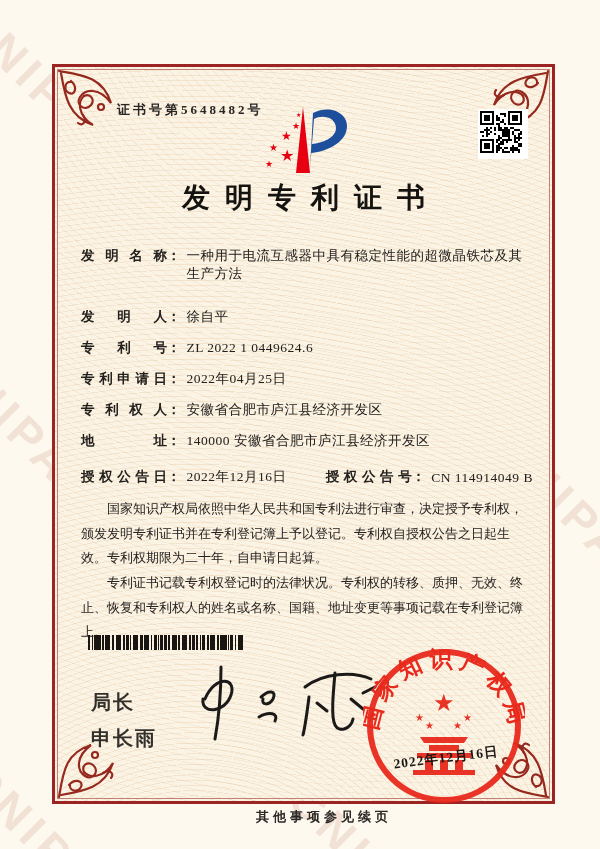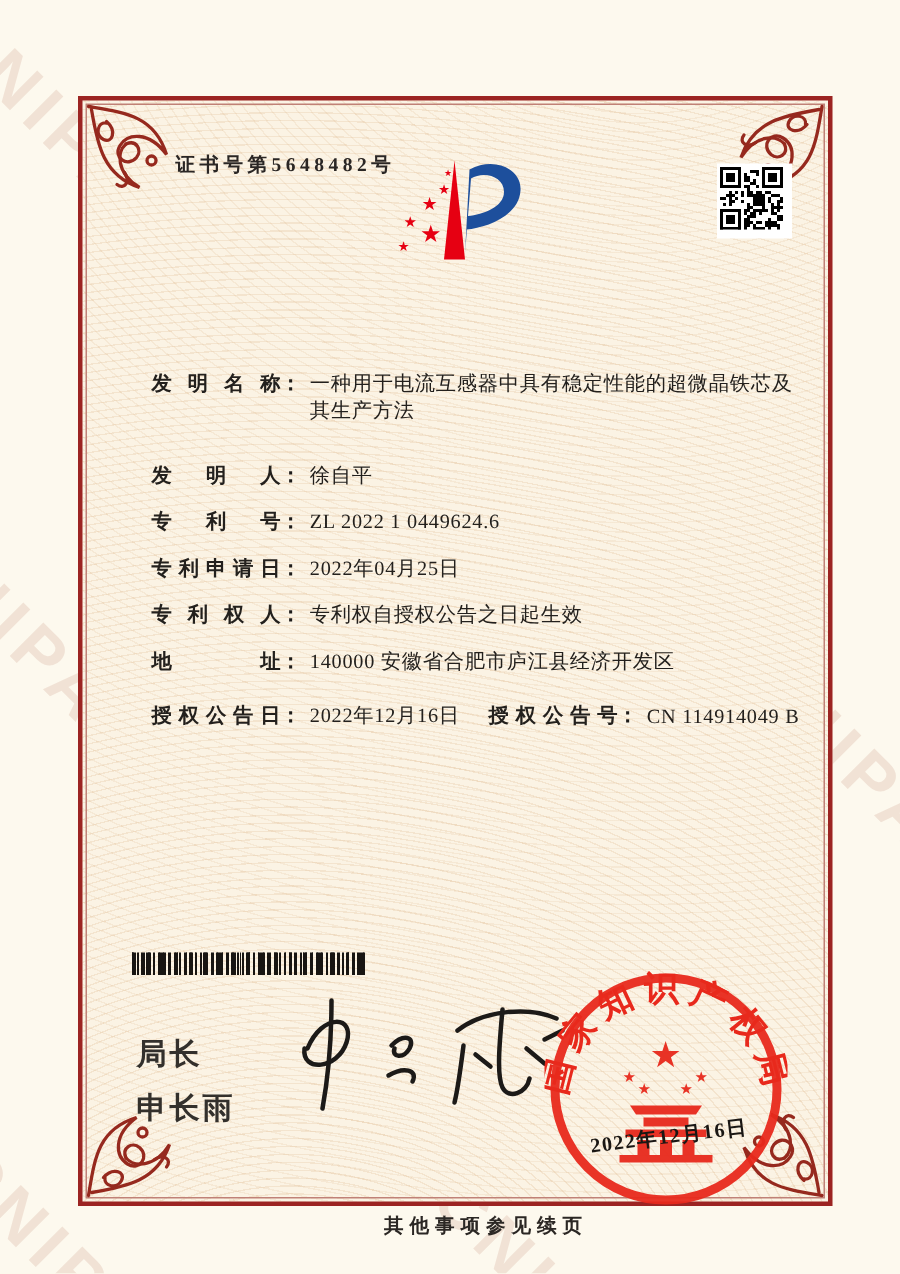--- a/index.html
+++ b/index.html
@@ -40,21 +40,21 @@
   .qr{
     position:absolute;right:24px;top:42px;width:46px;height:46px;background:#fff;
     padding:2px;z-index:4;
   }
   .title{
     position:absolute;left:0;right:0;top:112px;text-align:center;
     font-size:28px;font-weight:bold;letter-spacing:15px;text-indent:15px;
     color:#151310;z-index:4;
   }
   .fields{position:absolute;left:26px;top:180px;width:452px;z-index:4;}
-  .frow{display:flex;align-items:baseline;margin-bottom:13px;font-size:13.5px;margin-left:20px;}
+  .frow{display:flex;align-items:baseline;margin-bottom:13px;font-size:13.5px;}
   .frow.first{margin-bottom:25px;}
   .flabel{
     display:inline-block;width:86px;font-weight:bold;
     text-align:justify;text-align-last:justify;flex:0 0 86px;color:#23201d;
   }
   .fcolon{font-weight:bold;margin-right:6px;}
   .fvalue{font-weight:400;letter-spacing:0.5px;color:#23201d;}
   .frow.grant{justify-content:space-between;margin-top:18px;}
   .grant-part{display:flex;align-items:flex-end;}
   .paras{
@@ -303,20 +303,21 @@
             <rect x="22" y="40" width="2" height="2"></rect>
             <rect x="24" y="40" width="2" height="2"></rect>
             <rect x="26" y="40" width="2" height="2"></rect>
             <rect x="28" y="40" width="2" height="2"></rect>
             <rect x="32" y="40" width="2" height="2"></rect>
             <rect x="38" y="40" width="2" height="2"></rect>
           </g>
       </svg>
     </div>
 
+    <div class="title">发明专利证书</div>
 
     <div class="fields">
       <div class="frow first">
         <span class="flabel">发明名称</span>
           <span class="fcolon">：</span>
         <span class="fvalue">一种用于电流互感器中具有稳定性能的超微晶铁芯及其生产方法</span>
       </div>
       <div class="frow">
         <span class="flabel">发明人</span>
           <span class="fcolon">：</span>
@@ -328,41 +329,45 @@
         <span class="fvalue">ZL 2022 1 0449624.6</span>
       </div>
       <div class="frow">
         <span class="flabel">专利申请日</span>
           <span class="fcolon">：</span>
         <span class="fvalue">2022年04月25日</span>
       </div>
       <div class="frow">
         <span class="flabel">专利权人</span>
           <span class="fcolon">：</span>
-        <span class="fvalue">专利权自授权公告之日起生效</span>
+        <span class="fvalue">安徽省合肥市庐江县经济开发区</span>
       </div>
       <div class="frow">
         <span class="flabel">地址</span>
           <span class="fcolon">：</span>
         <span class="fvalue">140000 安徽省合肥市庐江县经济开发区</span>
       </div>
       <div class="frow grant">
         <span class="grant-part">
           <span class="flabel">授权公告日</span>
             <span class="fcolon">：</span>
           <span class="fvalue">2022年12月16日</span>
         </span>
         <span class="grant-part">
           <span class="flabel">授权公告号</span>
             <span class="fcolon">：</span>
           <span class="fvalue">CN 114914049 B</span>
         </span>
       </div>
     </div>
 
+    <div class="paras">
+      <p>国家知识产权局依照中华人民共和国专利法进行审查，决定授予专利权，颁发发明专利证书并在专利登记簿上予以登记。专利权自授权公告之日起生效。专利权期限为二十年，自申请日起算。</p>
+      <p>专利证书记载专利权登记时的法律状况。专利权的转移、质押、无效、终止、恢复和专利权人的姓名或名称、国籍、地址变更等事项记载在专利登记簿上。</p>
+    </div>
 
     <div class="barcode"></div>
 
     <div class="sig-block">
       <div>局长</div>
       <div>申长雨</div>
     </div>
 
     <div class="sig-hand">
       <svg viewBox="0 0 215 95">

